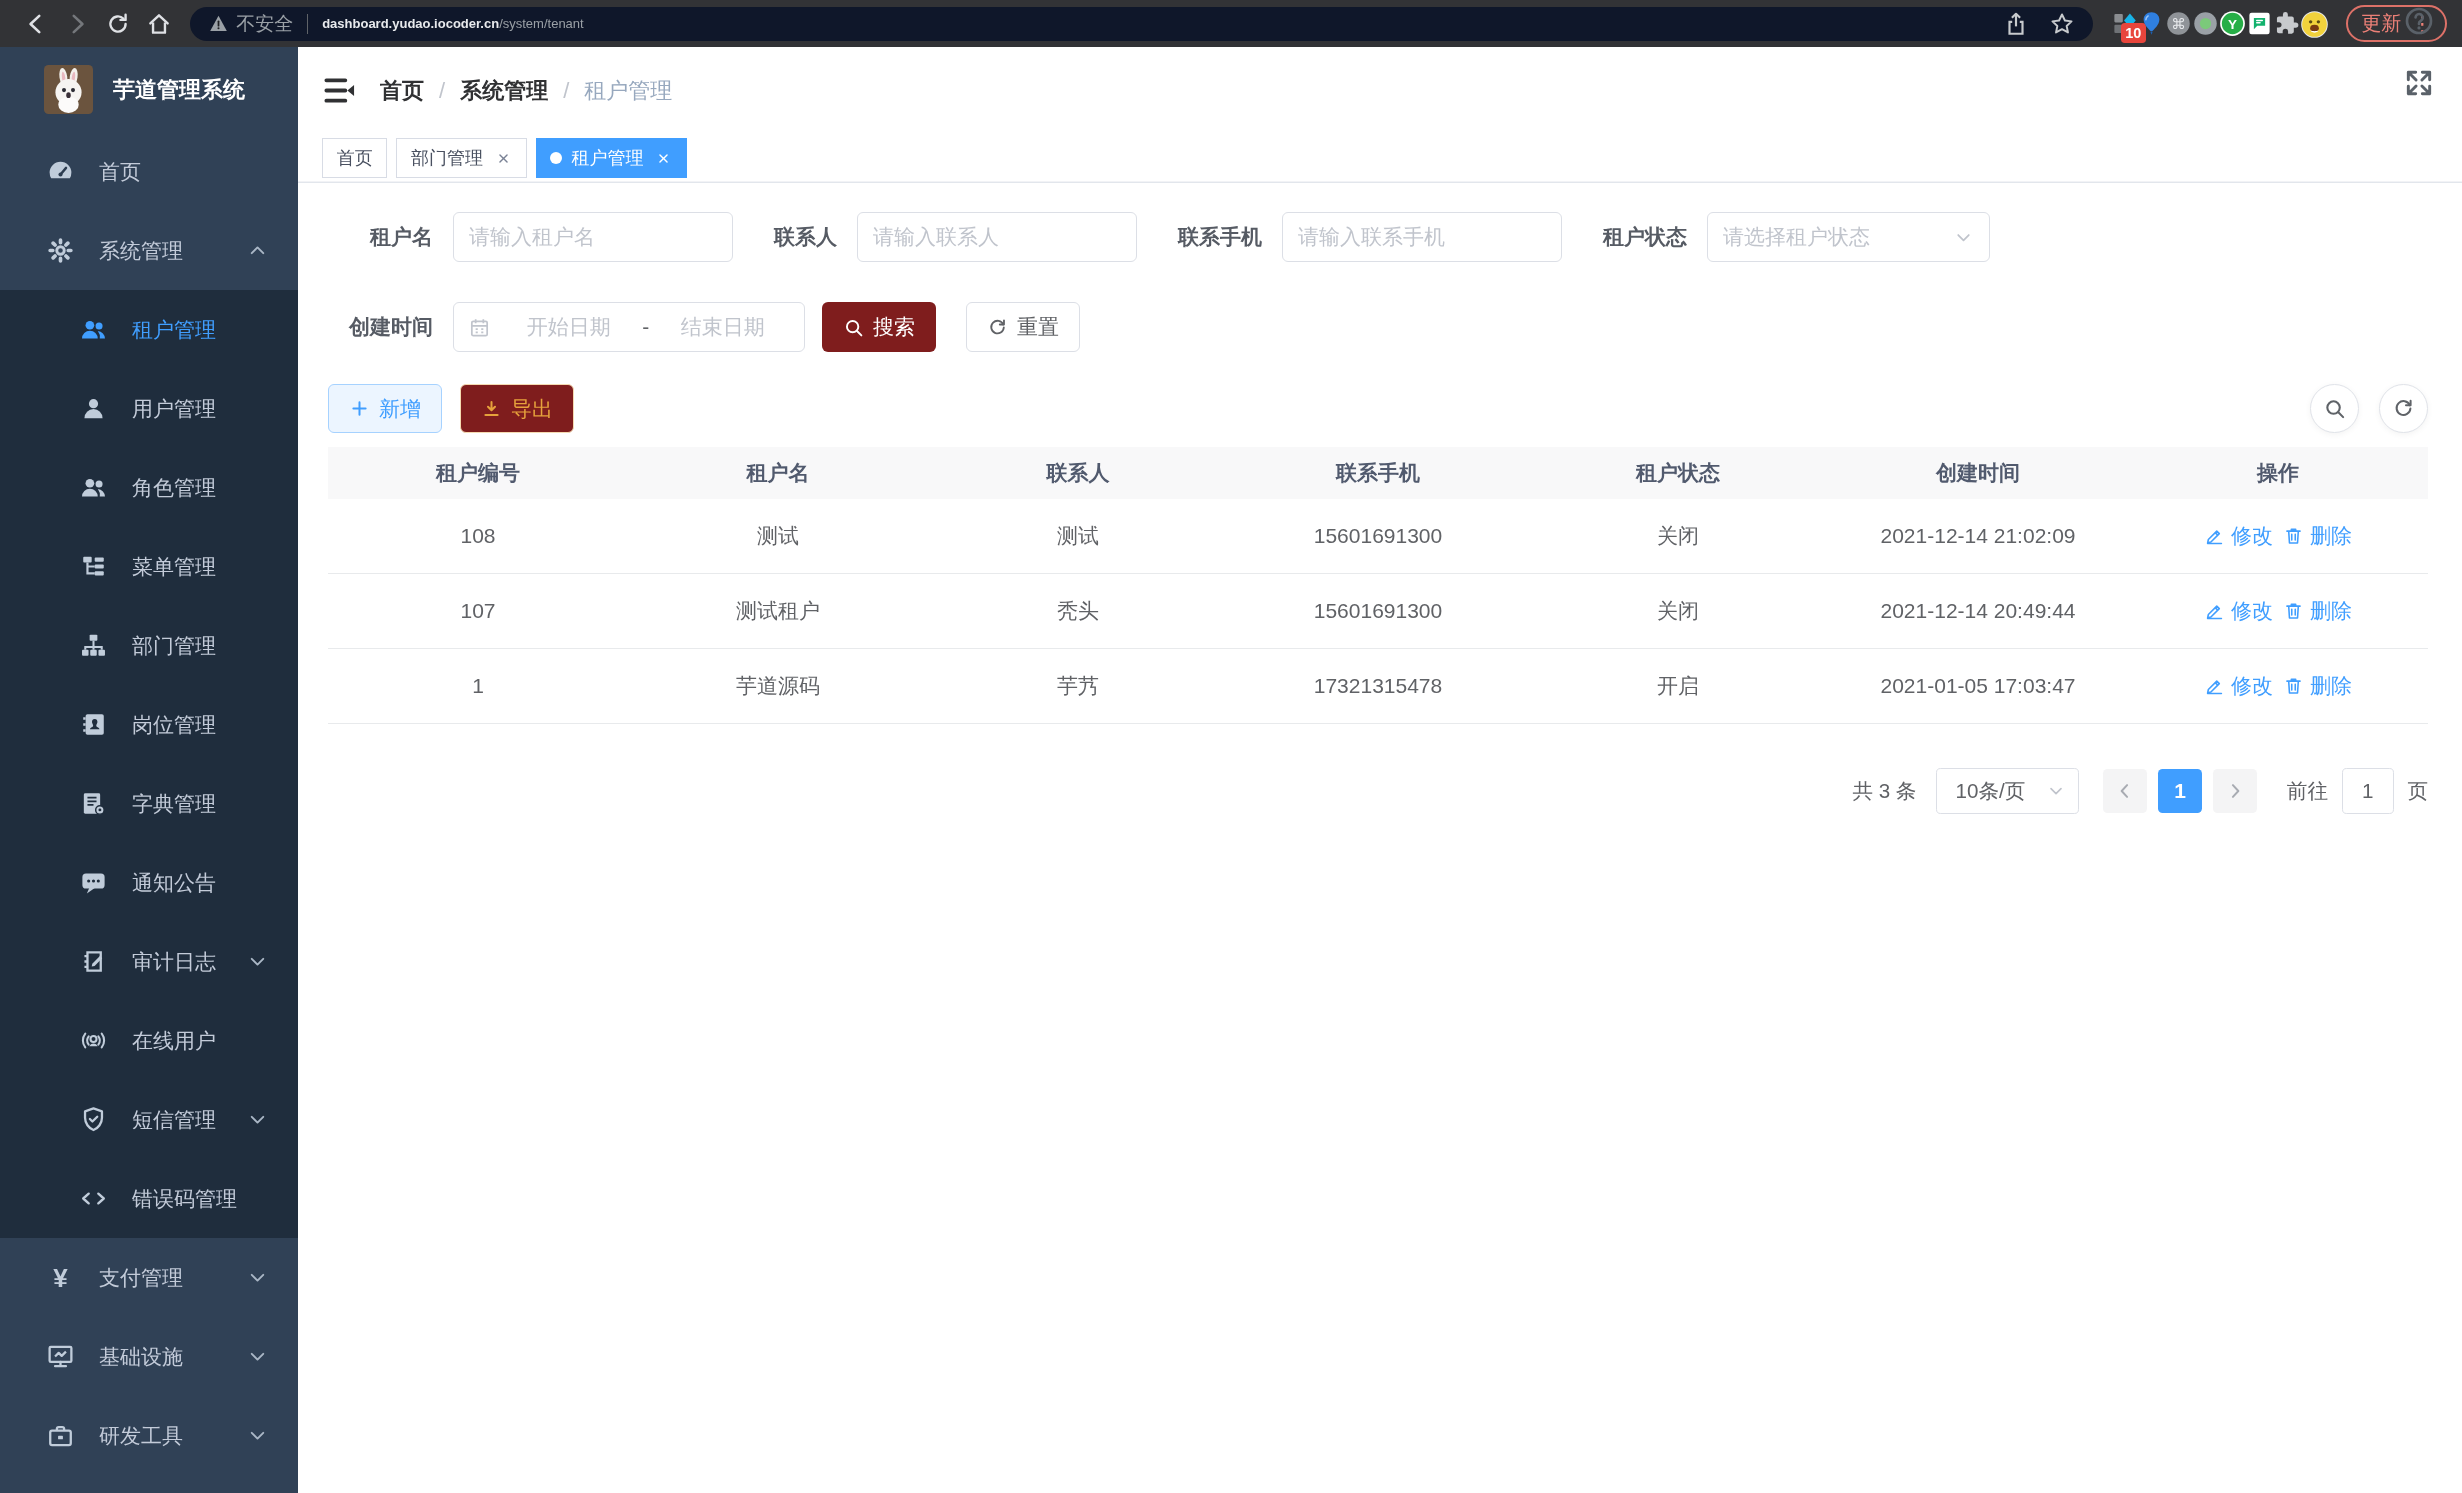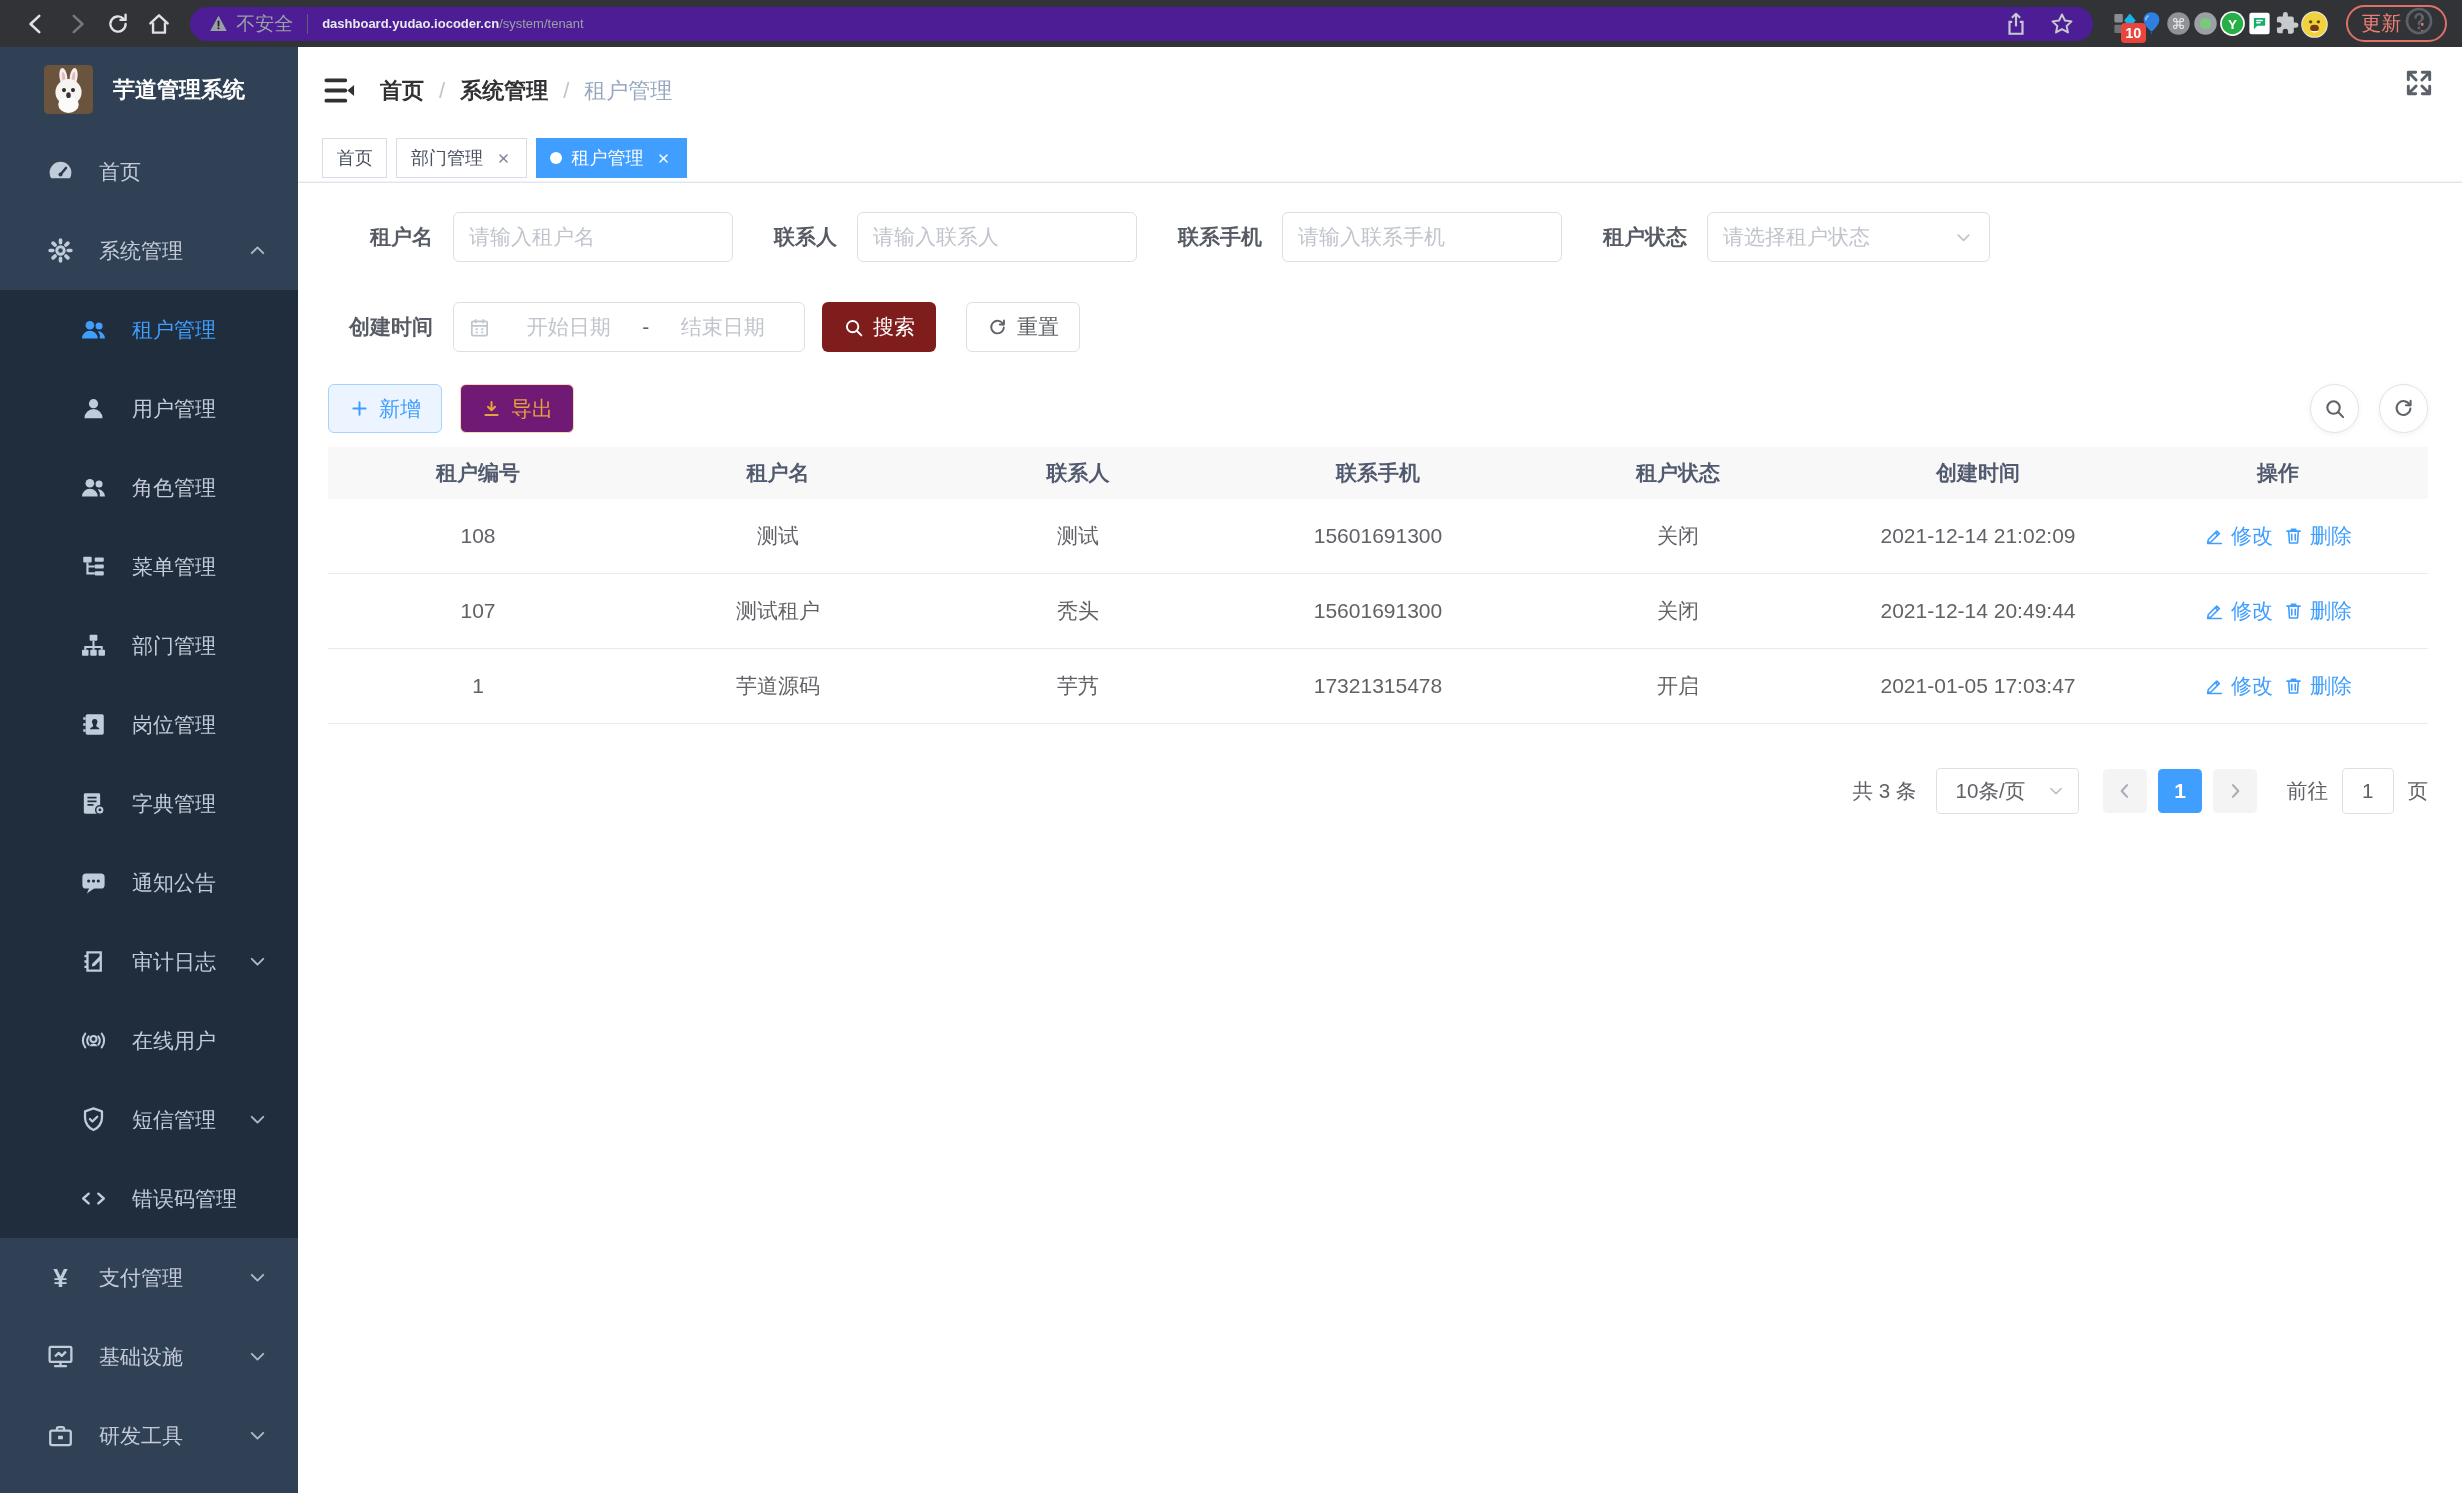--- a/index.html
+++ b/index.html
@@ -9,21 +9,21 @@
   .ic { display:inline-flex; align-items:center; justify-content:center; }
   .ic svg { width:100%; height:100%; display:block; }
   .ic .txt { font-weight:bold; line-height:1; }
 
   
   .browser-bar { height:47px; background:#323336; display:flex; align-items:center; padding:0 15px; }
   .nav-btn { width:41px; height:41px; display:flex; align-items:center; justify-content:center;
     color:#dfe1e5; border-radius:50%; cursor:pointer; flex-shrink:0; }
   .nav-btn .ic { width:26px; height:26px; }
   .nav-btn.disabled { color:#74777b; }
-  .omnibox { flex:1; height:34px; background:#4c1d95; border-radius:17.5px; display:flex;
+  .omnibox { flex:1; height:34px; background:#0f172a; border-radius:17.5px; display:flex;
     align-items:center; padding:0 18px; margin:0 10.7px; color:#9aa0a6; min-width:0; }
   .omnibox .warn { width:21px; height:21px; color:#9aa0a6; margin-right:7.6px; }
   .sec-label { font-size:19px; color:#9aa0a6; white-space:nowrap; }
   .omni-divider { width:1.5px; height:20px; background:#5f6368; margin:0 13.7px; }
   .url { font-size:13px; white-space:nowrap; overflow:hidden; }
   .url .host { color:#e8eaed; font-weight:bold; }
   .url .path { color:#9aa0a6; }
   .omni-spacer { flex:1; }
   .omni-act { width:26px; height:26px; color:#c7cacd; margin-left:20px; cursor:pointer; }
   .ext-area { display:flex; align-items:center; margin:0 7.6px; }
@@ -105,21 +105,21 @@
 
   .btn { display:inline-flex; align-items:center; justify-content:center; gap:9px;
     height:50px; border-radius:6px; font-size:21px; cursor:pointer; border:1.5px solid transparent;
     padding:0 20px; white-space:nowrap; }
   .btn .b-ic { width:21px; height:21px; }
   .btn-primary { background:#7f1d1d; color:#fff; margin-left:17px; }
   .btn-plain { background:#fff; border-color:#dcdfe6; color:#606266; margin-left:30px; }
 
   .toolbar { display:flex; align-items:center; margin-top:32px; }
   .btn-add { height:49px; background:#ecf5ff; border-color:#a6d2ff; color:#409eff; }
-  .btn-export { height:49px; background:#701a75; border-color:#f5dab1; color:#e6a23c; margin-left:18px; }
+  .btn-export { height:49px; background:#7f1d1d; border-color:#f5dab1; color:#e6a23c; margin-left:18px; }
   .toolbar-right { margin-left:auto; display:flex; align-items:center; gap:20px; }
   .circle-btn { width:49px; height:49px; border-radius:50%; border:1.5px solid #e0e3e9;
     display:flex; align-items:center; justify-content:center; color:#5f6368; background:#fff;
     cursor:pointer; box-shadow:0 1.5px 6px rgba(0,0,0,0.05); }
   .circle-btn .ic { width:23px; height:23px; }
 
   .data-table { margin-top:13.7px; width:100%; }
   .t-row { display:grid; grid-template-columns:repeat(7,1fr); align-items:center; }
   .t-head { background:#f8f8f9; height:52px; }
   .t-head .cell { font-size:21px; font-weight:bold; color:#515a6e; }

